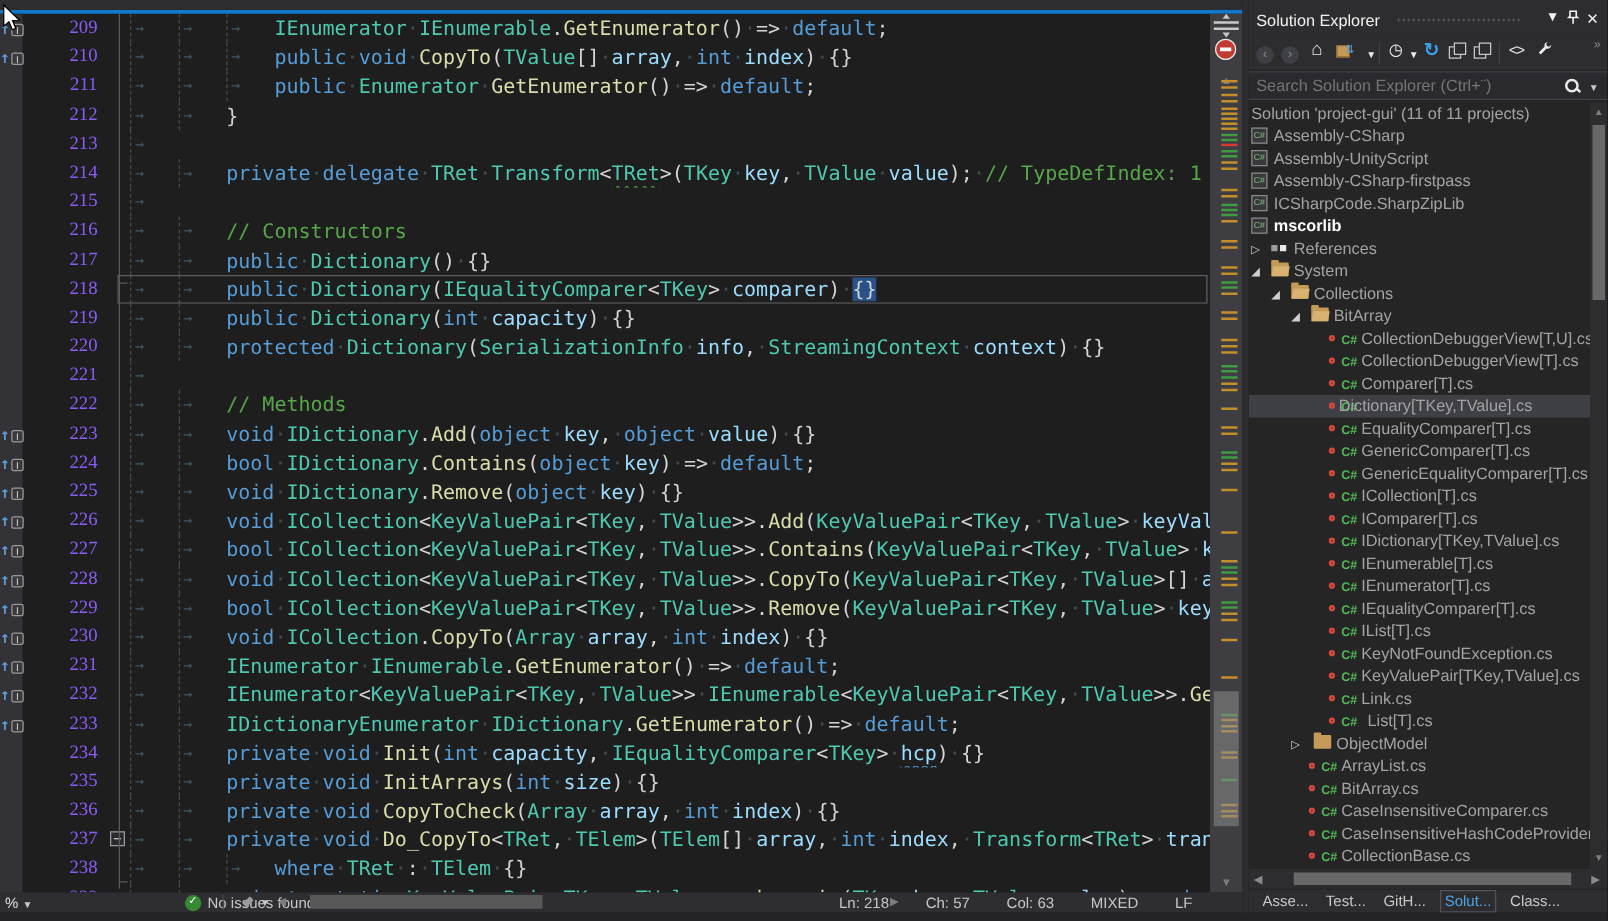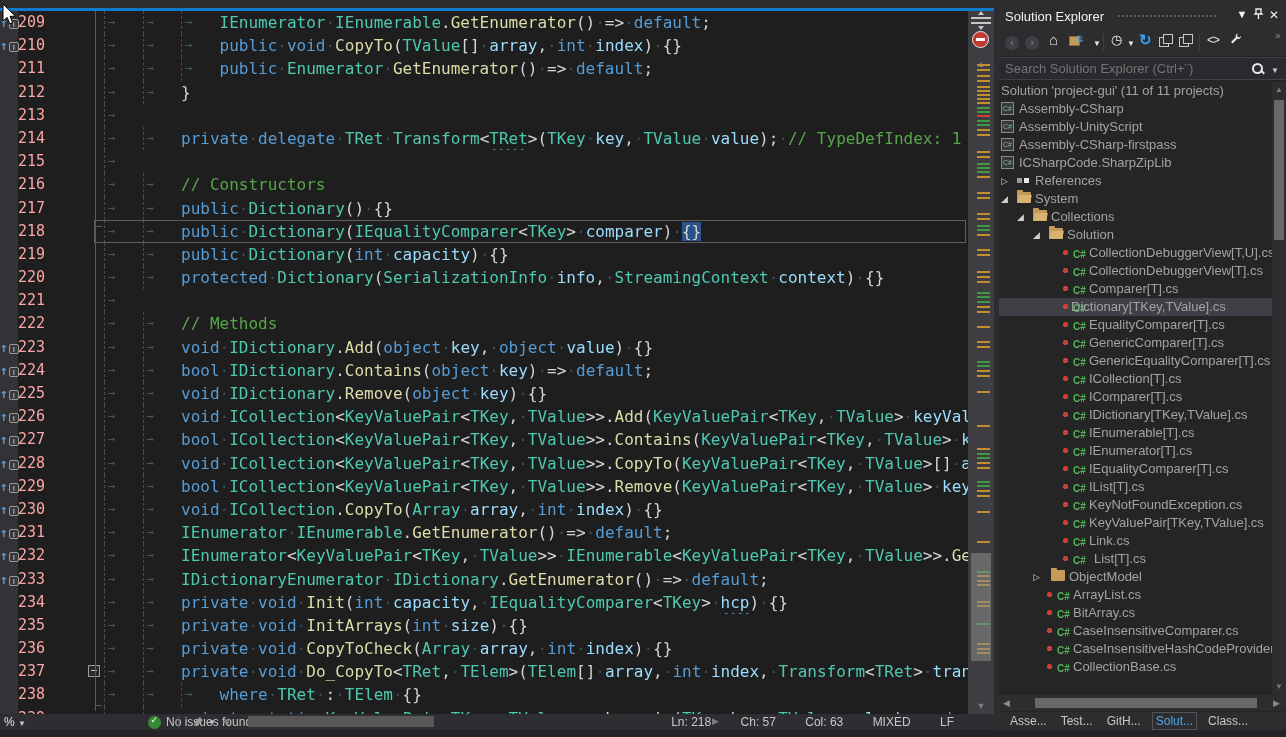--- a/index.html
+++ b/index.html
@@ -11,21 +11,21 @@
   #tabstrip{position:absolute;left:0;top:0;width:994px;height:8px;background:#2d2d30;}
   #blueline{position:absolute;left:0;top:8px;width:994px;height:3px;background:#0f7acc;}
   #glyphcol{position:absolute;left:0;top:11px;width:18px;height:703px;background:#333337;}
   #codewrap{position:absolute;left:0;top:11px;width:994px;height:703px;overflow:hidden;}
   .code-line{position:relative;height:23.2px;line-height:23.2px;white-space:nowrap;width:968px;overflow:hidden;
              font-family:"DejaVu Sans Mono",monospace;font-size:16px;}
   .code-line .glyph{position:absolute;left:0;top:0;width:18px;height:100%;text-align:center;}
   .impl-arrow{color:#5a9bd5;font-size:13px;font-weight:bold;vertical-align:1px;}
   .impl-box{display:inline-block;width:10px;height:10px;line-height:10px;border:1px solid #9a9a9a;border-radius:2px;
             background:#39393d;color:#d8d8d8;font-size:8px;font-family:"Liberation Sans",sans-serif;text-align:center;margin-left:1px;vertical-align:1px;}
-  .lnum{position:absolute;left:18px;top:0;width:60px;color:#fca5a5;font-size:15px;}
+  .lnum{position:absolute;left:18px;top:0;width:60px;text-align:right;color:#8b5cf6;font-size:15px;font-family:Liberation Serif, serif;}
   .outm{position:absolute;left:78px;top:0;width:26px;height:100%;}
   .cbox{position:absolute;left:10px;top:5px;width:12px;height:12px;line-height:10px;border:1px solid #9a9a9a;background:#2a2a2e;color:#cfcfcf;font-size:11px;text-align:center;font-family:"DejaVu Sans Mono",monospace;}
   .ltext{position:absolute;left:104px;top:0;}
   .tabcell{display:inline-block;width:38.5px;border-left:1px dashed #4a4a4d;color:#3d5866;font-size:12px;padding-left:3px;vertical-align:top;}
   .tk.k{color:#569cd6;}
   .tk.t{color:#4ec9b0;}
   .tk.m{color:#dcdcaa;}
   .tk.v{color:#9cdcfe;}
   .tk.p{color:#d4d4d4;}
   .tk.c{color:#57a64a;}
@@ -487,38 +487,42 @@
         </div>
         <div class="trow">
           <span class="ticon proj-ic" style="left:2px">C#</span>
           <span class="lbl" style="position:absolute;left:20px">Assembly-CSharp-firstpass</span>
         </div>
         <div class="trow">
           <span class="ticon proj-ic" style="left:2px">C#</span>
           <span class="lbl" style="position:absolute;left:20px">ICSharpCode.SharpZipLib</span>
         </div>
         <div class="trow">
+          <span class="ticon proj-ic" style="left:2px">C#</span>
+          <span class="lbl b" style="position:absolute;left:20px">mscorlib</span>
+        </div>
+        <div class="trow">
           <span class="exp" style="left:2px;top:0px">▷</span>
           <span class="ticon refs-ic" style="left:18px"></span>
           <span class="lbl" style="position:absolute;left:36px">References</span>
         </div>
         <div class="trow">
           <span class="exp" style="left:2px;top:0px">◢</span>
           <span class="ticon folder-ic open" style="left:18px"></span>
           <span class="lbl" style="position:absolute;left:36px">System</span>
         </div>
         <div class="trow">
           <span class="exp" style="left:18px;top:0px">◢</span>
           <span class="ticon folder-ic open" style="left:34px"></span>
           <span class="lbl" style="position:absolute;left:52px">Collections</span>
         </div>
         <div class="trow">
           <span class="exp" style="left:34px;top:0px">◢</span>
           <span class="ticon folder-ic open" style="left:50px"></span>
-          <span class="lbl" style="position:absolute;left:68px">Solution</span>
+          <span class="lbl" style="position:absolute;left:68px">BitArray</span>
         </div>
         <div class="trow">
           <span class="reddot" style="left:64px"></span>
           <span class="csic" style="left:74px">C#</span>
           <span class="lbl" style="position:absolute;left:90px">CollectionDebuggerView[T,U].cs</span>
         </div>
         <div class="trow">
           <span class="reddot" style="left:64px"></span>
           <span class="csic" style="left:74px">C#</span>
           <span class="lbl" style="position:absolute;left:90px">CollectionDebuggerView[T].cs</span>

